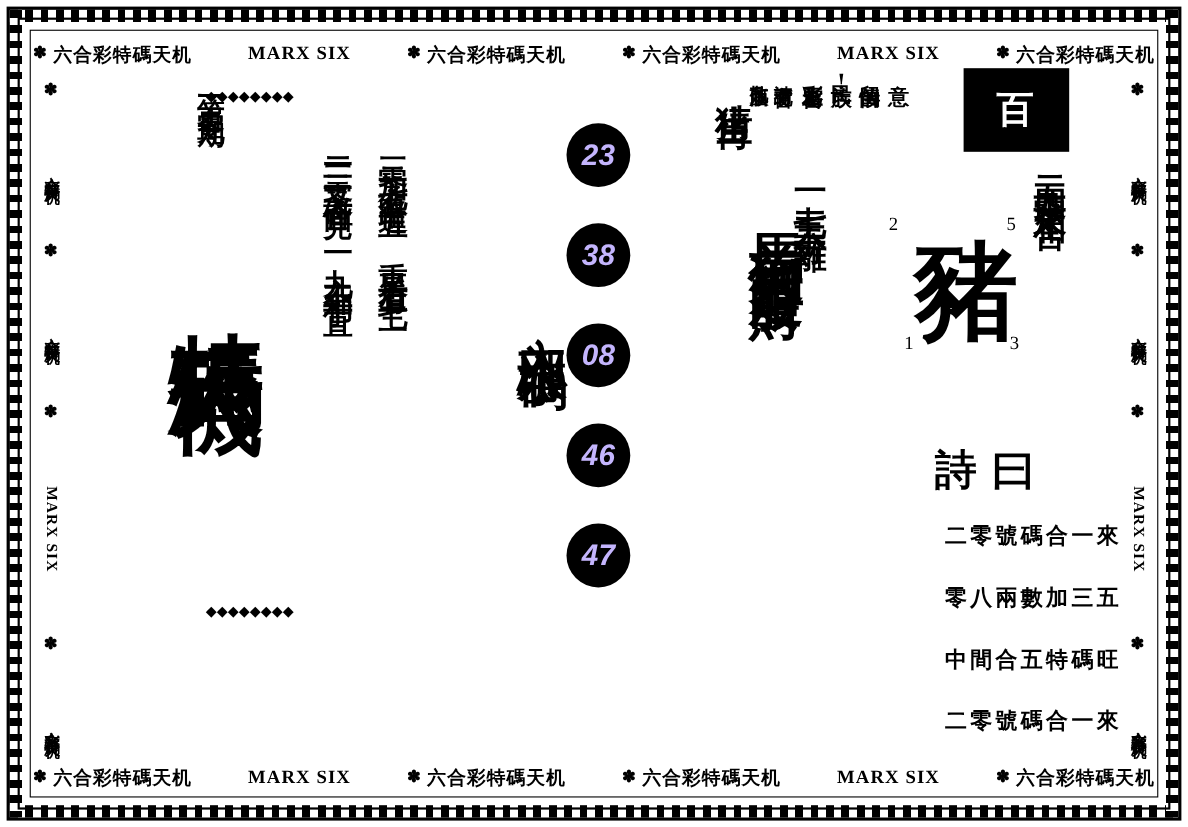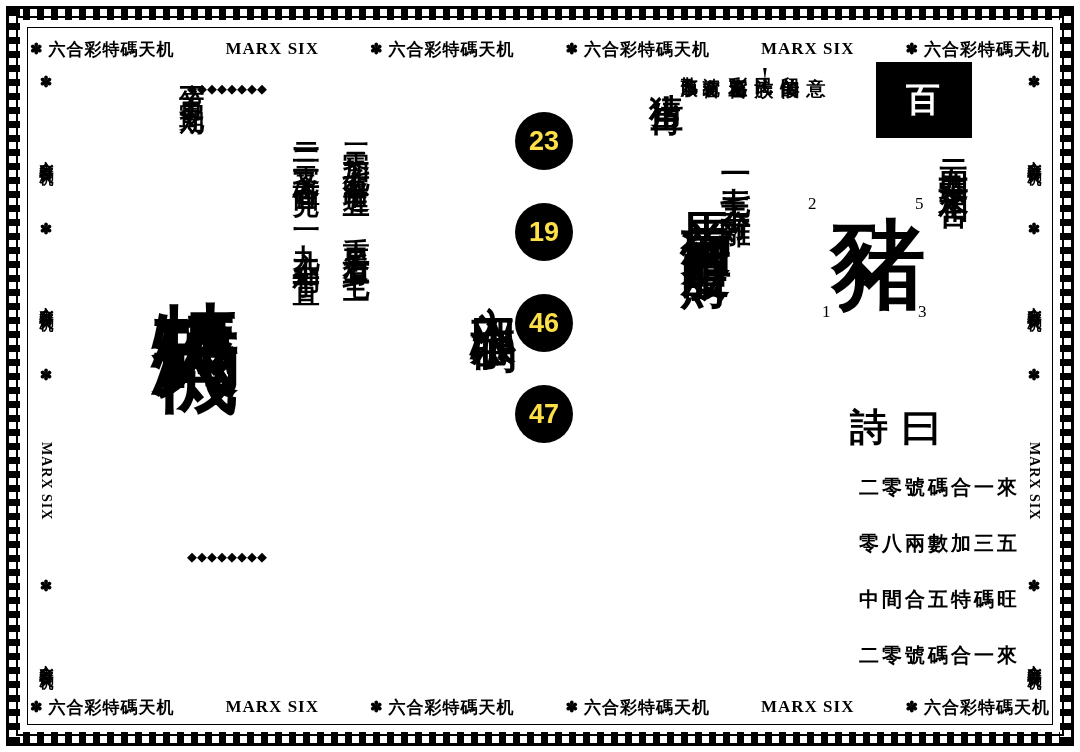--- a/index.html
+++ b/index.html
@@ -183,28 +183,29 @@
   
   .balls {
     position: absolute;
     left: 455px; top: 50px;
     width: 80px;
   }
   .ball {
     width: 58px; height: 58px;
     border-radius: 50%;
     background: #000;
-    color: #fde047;
+    color: #c4b5fd;
     font-family: "Liberation Sans", sans-serif;
     font-size: 27px;
     font-weight: bold;
     display: flex;
     align-items: center;
     justify-content: center;
     margin-bottom: 33px;
+    font-style: italic;
   }
 
   
   #zodiac-guess {
     left: 588px; top: 5px;
     font-size: 34px;
     letter-spacing: 4px;
   }
   #zodiac-phrase {
     left: 620px; top: 110px;
@@ -398,21 +399,22 @@
     <div class="vcol" id="issue-number">第一百零九期</div>
     <div class="vcol" id="main-title">特碼天機</div>
     <div class="bead-chain" id="bead-bottom">◆◆◆◆◆◆◆◆</div>
 
     <div class="vcol poem-col" id="poem-col-1">二三一零又碰面見  一九主不利于直</div>
     <div class="vcol poem-col" id="poem-col-2">三零加七有路進五  重來后有二七三</div>
     <div class="vcol" id="inner-heart">內部心水碼</div>
 
     <div class="balls">
       <div class="ball">23</div>
-      <div class="ball">19</div>
+      <div class="ball">38</div>
+      <div class="ball">08</div>
       <div class="ball">46</div>
       <div class="ball">47</div>
     </div>
 
     <div class="vcol" id="zodiac-guess">猜生肖：</div>
     <div class="vcol" id="zodiac-phrase">馬前狗后定發財</div>
 
     <div class="tr-block">
       <div class="tr-vtext" id="tr-line-1">敬凡版面</div>
       <div class="tr-vtext" id="tr-line-2">請有北窗</div>

